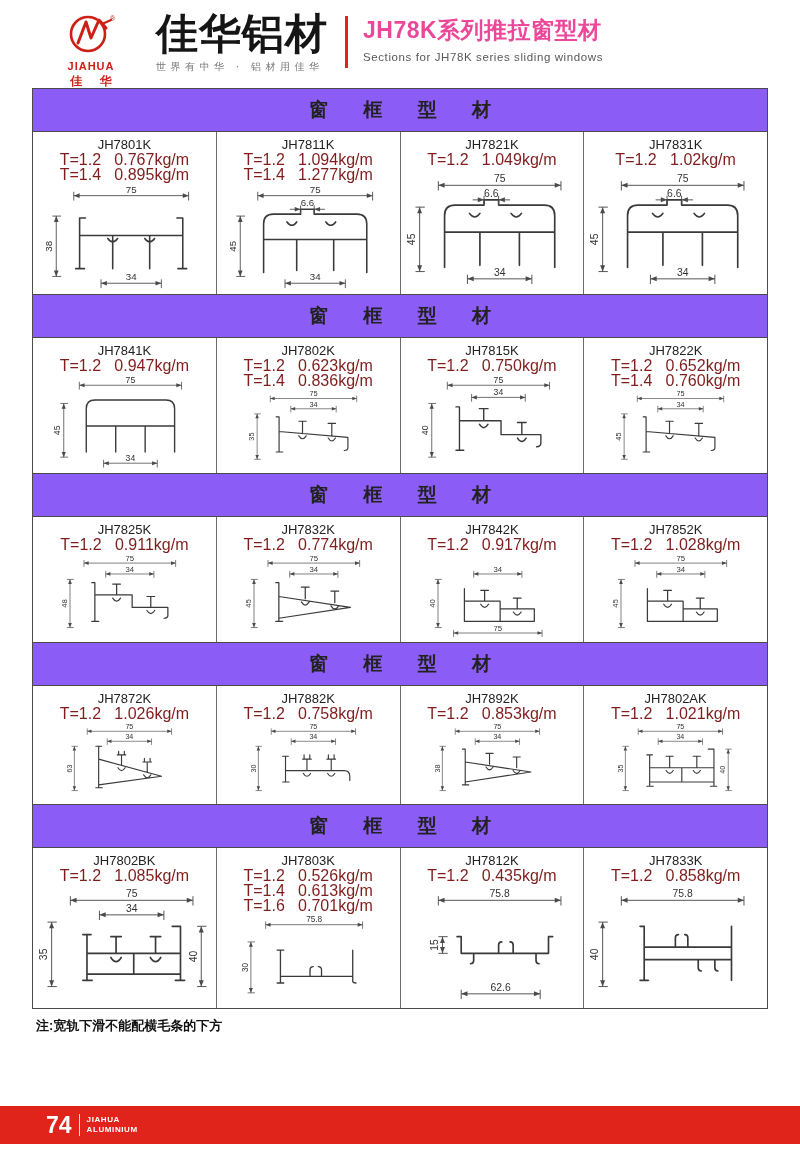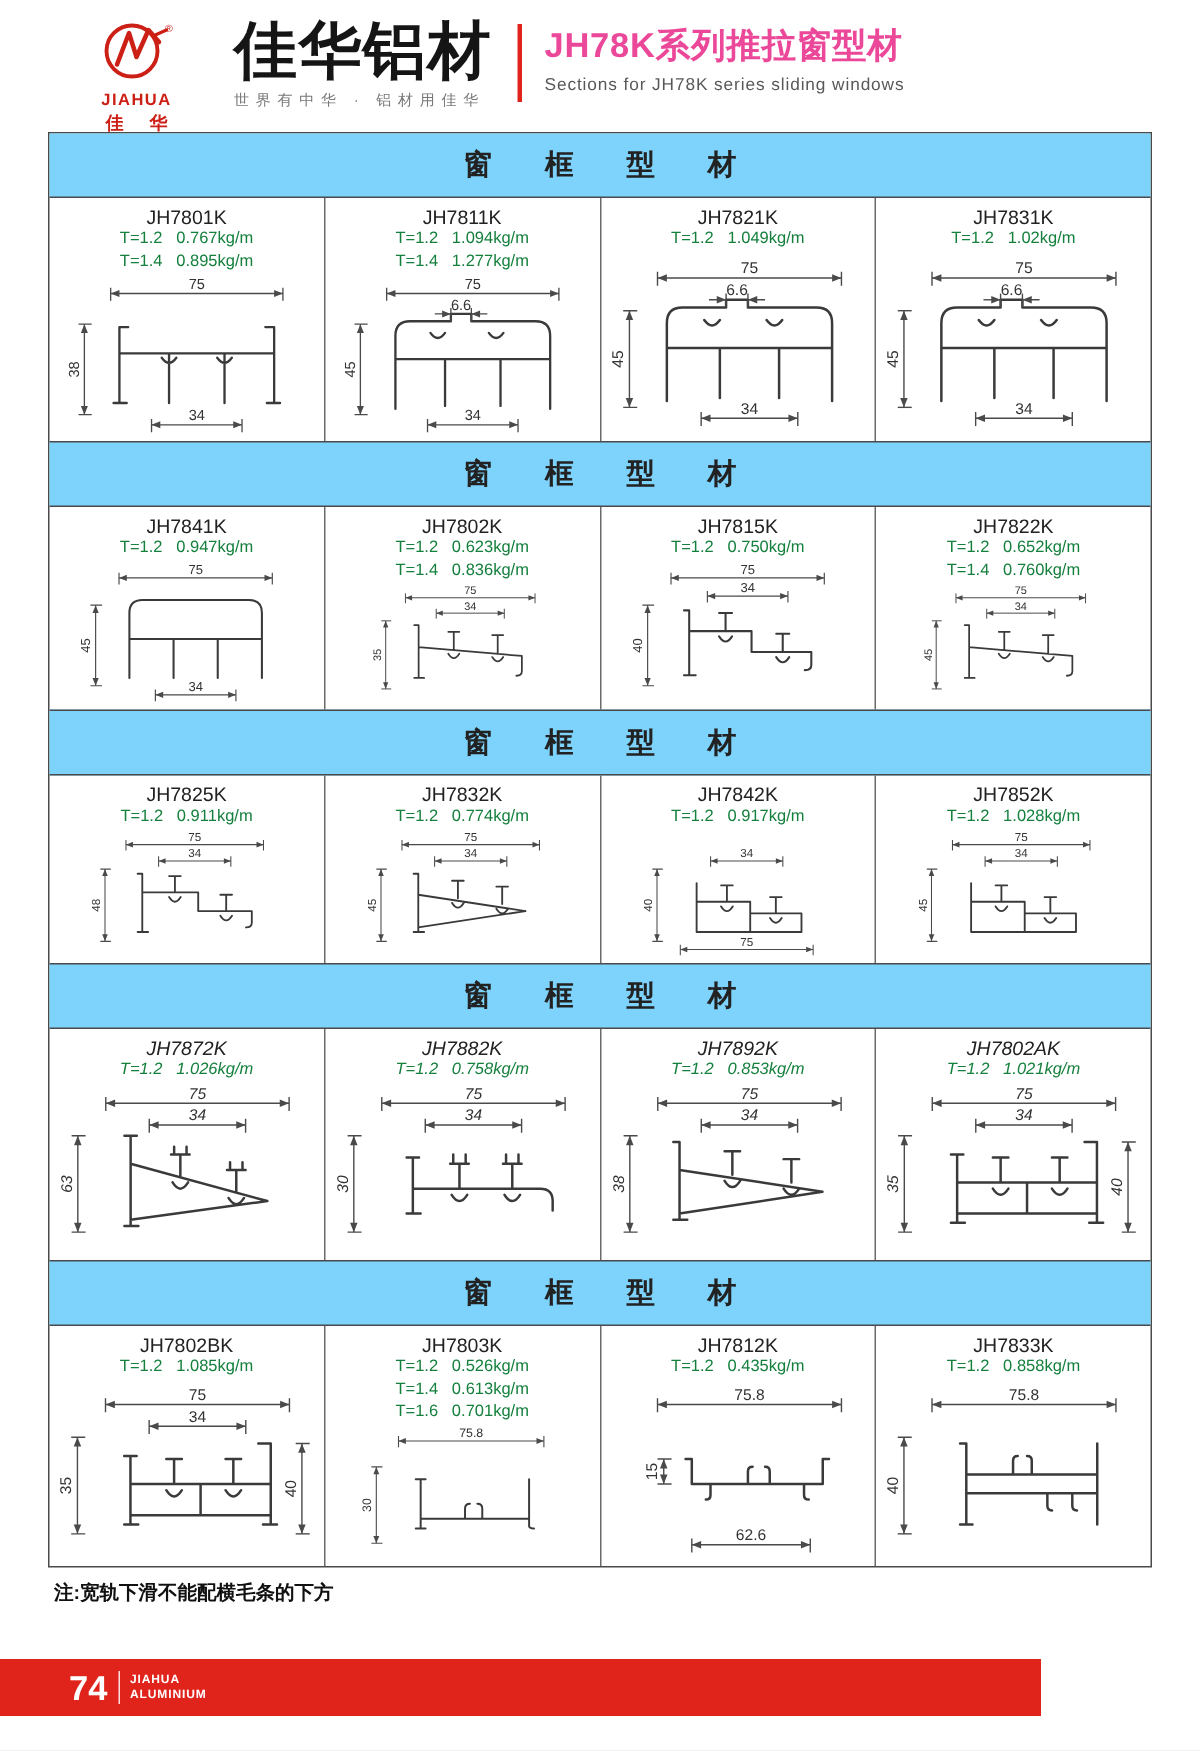--- a/index.html
+++ b/index.html
@@ -14,40 +14,40 @@
   .brand-block{margin-left:4px;flex:none;}
   .brand{font-size:42px;font-weight:bold;color:#151515;line-height:1.05;letter-spacing:1px;}
   .tagline{margin-top:4px;font-size:10px;color:#787878;letter-spacing:4.5px;}
   .hdr-vr{width:3px;height:52px;background:#e0241b;margin:4px 15px 0 17px;flex:none;}
   .title-block{padding-top:3px;}
   .title{font-size:23px;font-weight:bold;color:#ec4899;letter-spacing:0.5px;}
   .subtitle{font-size:11.5px;color:#585858;margin-top:5px;letter-spacing:0.6px;}
 
   
   .table{margin:4px 32px 0 32px;border:1px solid #4a4a4a;}
-  .sec-h{background:#7dd3fc;text-align:center;font-size:19px;font-weight:bold;color:#222;
+  .sec-h{background:#8b5cf6;text-align:center;font-size:19px;font-weight:bold;color:#222;
          letter-spacing:15px;padding:8px 0 8px 15px;border-bottom:1px solid #4a4a4a;}
   .sec:not(:first-child) .sec-h{border-top:1px solid #4a4a4a;}
   .sec-b{display:flex;}
   .sec:nth-child(1) .sec-b{height:162px;}
   .sec:nth-child(2) .sec-b{height:135px;}
   .sec:nth-child(3) .sec-b{height:125px;}
-  .sec:nth-child(4) .sec-b{height:154px;font-style:italic;}
+  .sec:nth-child(4) .sec-b{height:118px;}
   .sec:nth-child(5) .sec-b{height:160px;}
   .cell{flex:1 1 0;min-width:0;display:flex;flex-direction:column;align-items:center;
         padding:5px 2px 2px 2px;box-sizing:border-box;}
   .cell + .cell{border-left:1px solid #6b6b6b;}
   .code{font-size:13px;color:#222;line-height:15px;}
   .wbox{text-align:left;}
-  .wline{font-size:11px;color:#15803d;line-height:15px;white-space:pre;}
+  .wline{font-size:16px;color:#7f1d1d;line-height:15px;white-space:pre;}
   .draw{flex:1 1 auto;width:100%;min-height:0;margin-top:1px;}
 
   
   .note{margin:8px 0 0 36px;font-size:13px;font-weight:bold;color:#111;}
-  .footer{position:absolute;top:1106px;left:0;width:694px;height:38px;background:#e0241b;
+  .footer{position:absolute;top:1106px;left:0;width:800px;height:38px;background:#e0241b;
           display:flex;align-items:center;box-sizing:border-box;padding:0 16px 0 46px;}
   .pg{color:#fff;font-size:23px;font-weight:bold;flex:none;}
   .pgdiv{width:1px;height:22px;background:rgba(255,255,255,.85);margin:0 7px;flex:none;}
   .fbrand{color:#fff;font-size:8px;line-height:1.3;letter-spacing:0.6px;font-weight:bold;flex:none;}
   .ftext{flex:1;text-align:center;color:#fff;font-size:11.5px;letter-spacing:2.5px;padding-left:26px;}
 </style>
 </head>
 <body>
 
 <div class="page">

